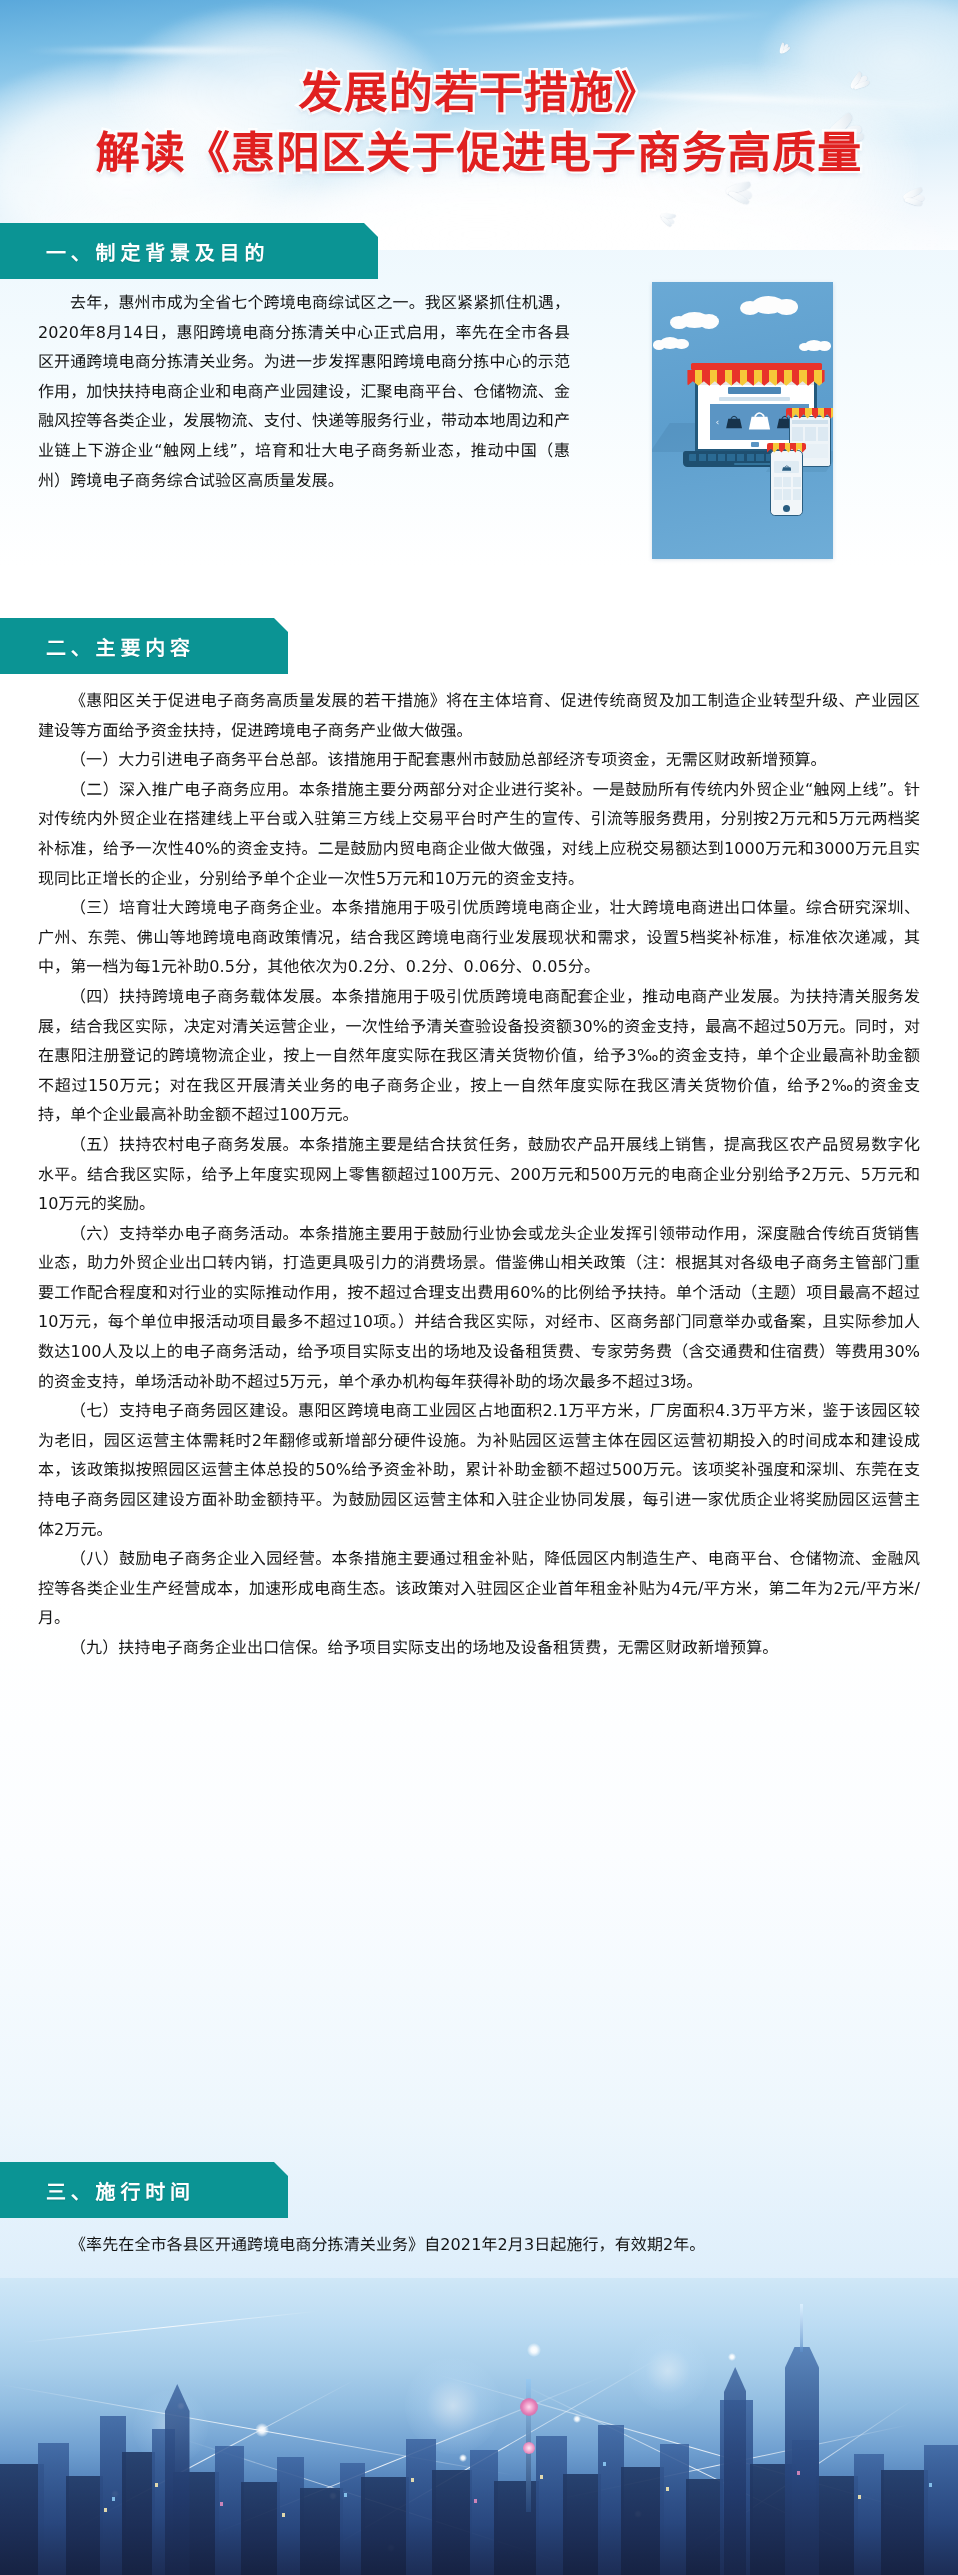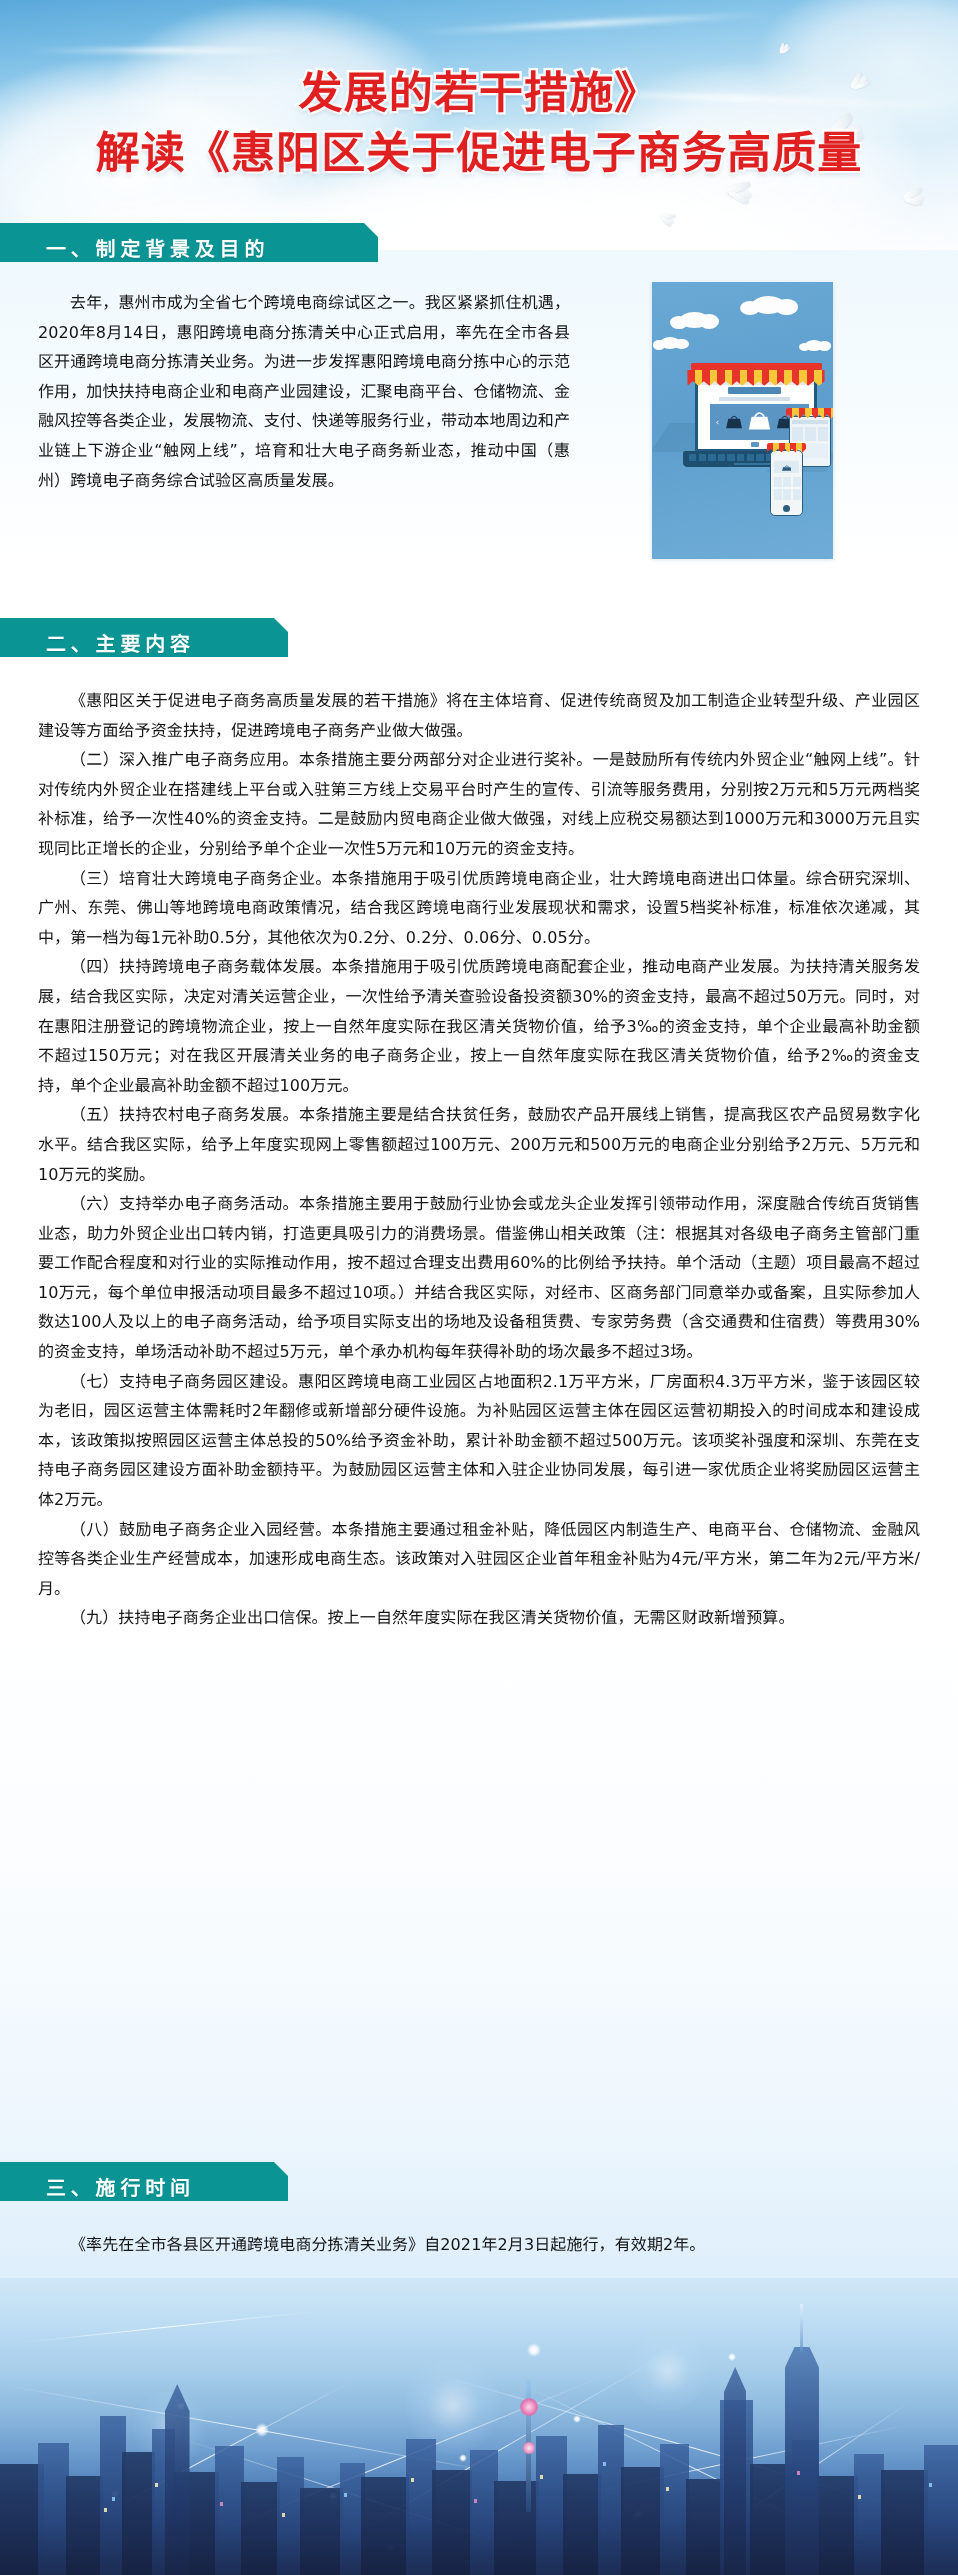--- a/index.html
+++ b/index.html
@@ -107,24 +107,24 @@
     text-shadow:
       0 0 0.5px #ffffff,
       1.6px 1.6px 0 rgba(255,255,255,.9),
       0 3.2px 5.3px rgba(80,120,160,.28);
   }
 
   
   .section-banner {
     position: absolute;
     left: 0;
-    height: 39px;
+    height: 56px;
     background: #0B9494;
     display: flex;
-    align-items: flex-end;
+    align-items: center;
     z-index: 5;
     clip-path: polygon(0 0, calc(100% - 14px) 0, 100% 14px, 100% 100%, 0 100%);
   }
   .section-banner .sb-text {
     color: #ffffff;
     font-family: "DejaVu Sans", "Liberation Sans", sans-serif;
     font-weight: 900;
     font-size: 20px;
     letter-spacing: 4.8px;
     margin-left: 46px;
@@ -352,28 +352,29 @@
                 border-radius:2.1px 2.1px 0 0;
                 clip-path: polygon(0 0,100% 0,100% 60%,91% 100%,82% 60%,73% 100%,64% 60%,55% 100%,46% 60%,37% 100%,28% 60%,19% 100%,10% 60%,0 100%);"></div>
   </div>
 
   <div class="section-banner" style="top:618px; width:288px;">
     <span class="sb-text">二、主要内容</span>
   </div>
 
   <div class="body-block" style="left:38px; top:686px; width:882px;">
     <p class="para">《惠阳区关于促进电子商务高质量发展的若干措施》将在主体培育、促进传统商贸及加工制造企业转型升级、产业园区建设等方面给予资金扶持，促进跨境电子商务产业做大做强。</p>
+    <p class="para">（一）大力引进电子商务平台总部。该措施用于配套惠州市鼓励总部经济专项资金，无需区财政新增预算。</p>
     <p class="para">（二）深入推广电子商务应用。本条措施主要分两部分对企业进行奖补。一是鼓励所有传统内外贸企业“触网上线”。针对传统内外贸企业在搭建线上平台或入驻第三方线上交易平台时产生的宣传、引流等服务费用，分别按2万元和5万元两档奖补标准，给予一次性40%的资金支持。二是鼓励内贸电商企业做大做强，对线上应税交易额达到1000万元和3000万元且实现同比正增长的企业，分别给予单个企业一次性5万元和10万元的资金支持。</p>
     <p class="para">（三）培育壮大跨境电子商务企业。本条措施用于吸引优质跨境电商企业，壮大跨境电商进出口体量。综合研究深圳、广州、东莞、佛山等地跨境电商政策情况，结合我区跨境电商行业发展现状和需求，设置5档奖补标准，标准依次递减，其中，第一档为每1元补助0.5分，其他依次为0.2分、0.2分、0.06分、0.05分。</p>
     <p class="para">（四）扶持跨境电子商务载体发展。本条措施用于吸引优质跨境电商配套企业，推动电商产业发展。为扶持清关服务发展，结合我区实际，决定对清关运营企业，一次性给予清关查验设备投资额30%的资金支持，最高不超过50万元。同时，对在惠阳注册登记的跨境物流企业，按上一自然年度实际在我区清关货物价值，给予3‰的资金支持，单个企业最高补助金额不超过150万元；对在我区开展清关业务的电子商务企业，按上一自然年度实际在我区清关货物价值，给予2‰的资金支持，单个企业最高补助金额不超过100万元。</p>
     <p class="para">（五）扶持农村电子商务发展。本条措施主要是结合扶贫任务，鼓励农产品开展线上销售，提高我区农产品贸易数字化水平。结合我区实际，给予上年度实现网上零售额超过100万元、200万元和500万元的电商企业分别给予2万元、5万元和10万元的奖励。</p>
     <p class="para">（六）支持举办电子商务活动。本条措施主要用于鼓励行业协会或龙头企业发挥引领带动作用，深度融合传统百货销售业态，助力外贸企业出口转内销，打造更具吸引力的消费场景。借鉴佛山相关政策（注：根据其对各级电子商务主管部门重要工作配合程度和对行业的实际推动作用，按不超过合理支出费用60%的比例给予扶持。单个活动（主题）项目最高不超过10万元，每个单位申报活动项目最多不超过10项。）并结合我区实际，对经市、区商务部门同意举办或备案，且实际参加人数达100人及以上的电子商务活动，给予项目实际支出的场地及设备租赁费、专家劳务费（含交通费和住宿费）等费用30%的资金支持，单场活动补助不超过5万元，单个承办机构每年获得补助的场次最多不超过3场。</p>
     <p class="para">（七）支持电子商务园区建设。惠阳区跨境电商工业园区占地面积2.1万平方米，厂房面积4.3万平方米，鉴于该园区较为老旧，园区运营主体需耗时2年翻修或新增部分硬件设施。为补贴园区运营主体在园区运营初期投入的时间成本和建设成本，该政策拟按照园区运营主体总投的50%给予资金补助，累计补助金额不超过500万元。该项奖补强度和深圳、东莞在支持电子商务园区建设方面补助金额持平。为鼓励园区运营主体和入驻企业协同发展，每引进一家优质企业将奖励园区运营主体2万元。</p>
     <p class="para">（八）鼓励电子商务企业入园经营。本条措施主要通过租金补贴，降低园区内制造生产、电商平台、仓储物流、金融风控等各类企业生产经营成本，加速形成电商生态。该政策对入驻园区企业首年租金补贴为4元/平方米，第二年为2元/平方米/月。</p>
-    <p class="para">（九）扶持电子商务企业出口信保。按上一自然年度实际在我区清关货物价值，无需区财政新增预算。</p>
+    <p class="para">（九）扶持电子商务企业出口信保。给予项目实际支出的场地及设备租赁费，无需区财政新增预算。</p>
   </div>
 
   <div class="section-banner" style="top:2162px; width:288px;">
     <span class="sb-text">三、施行时间</span>
   </div>
 
   <div class="city">
 
     <div class="glow" style="left:405px; top:80px; width:96px; height:96px; opacity:.55;"></div>
     <div class="glow" style="left:628px; top:53px; width:80px; height:80px; opacity:.45;"></div>

